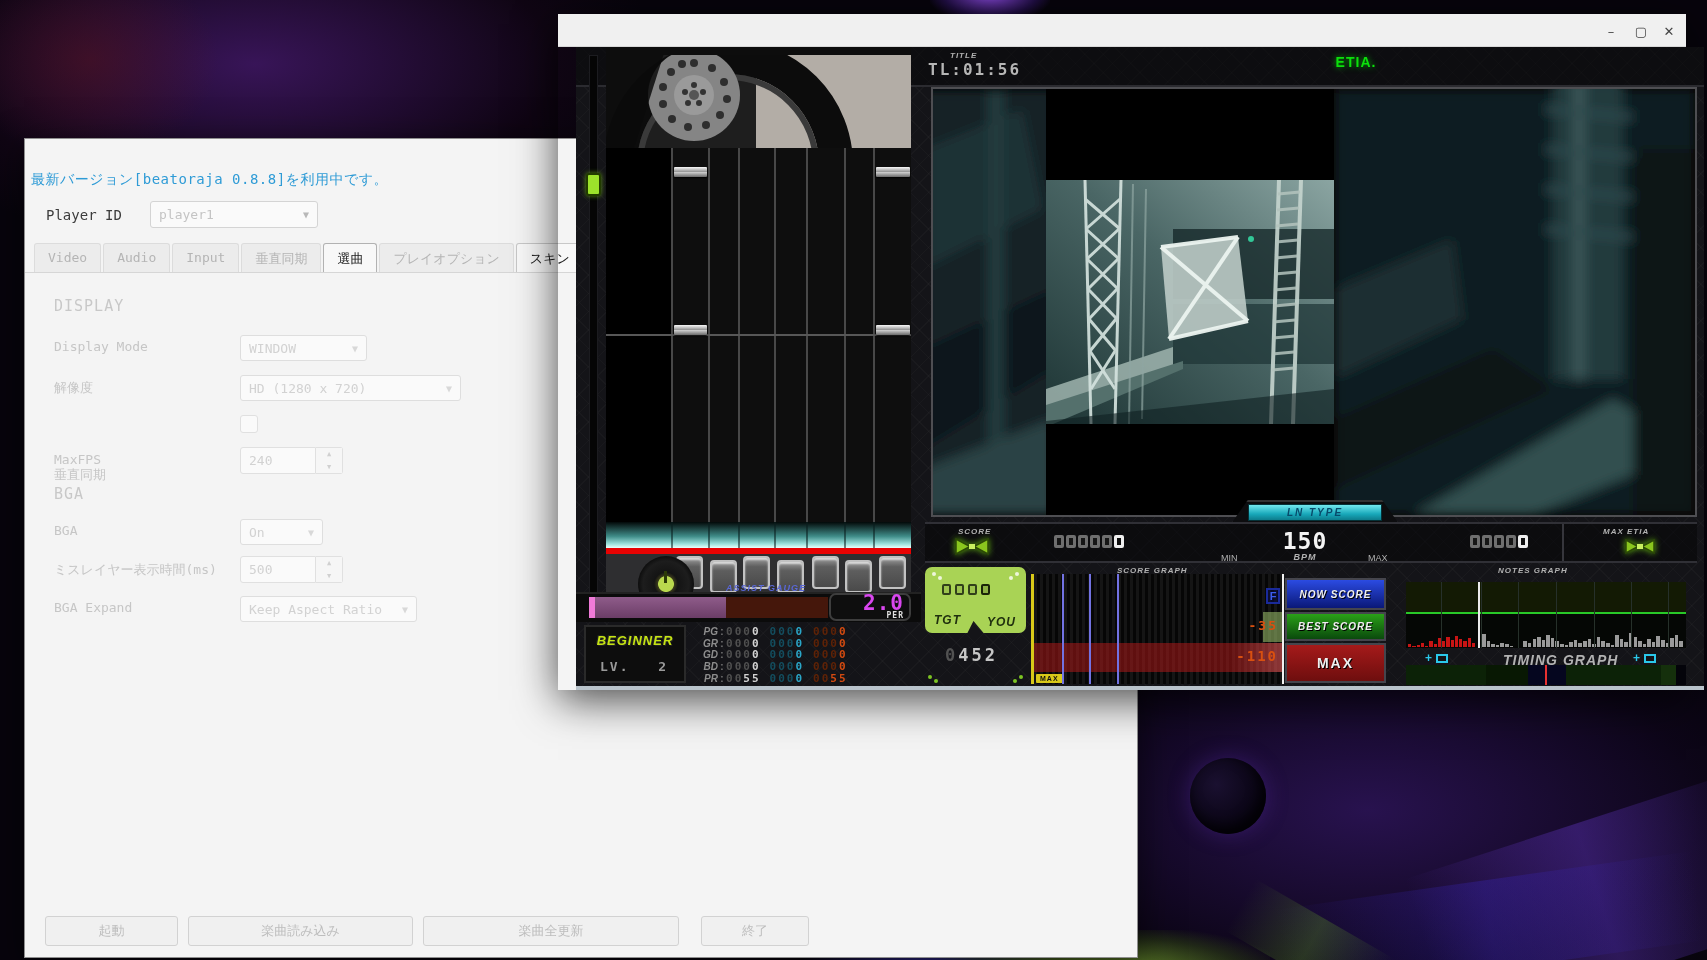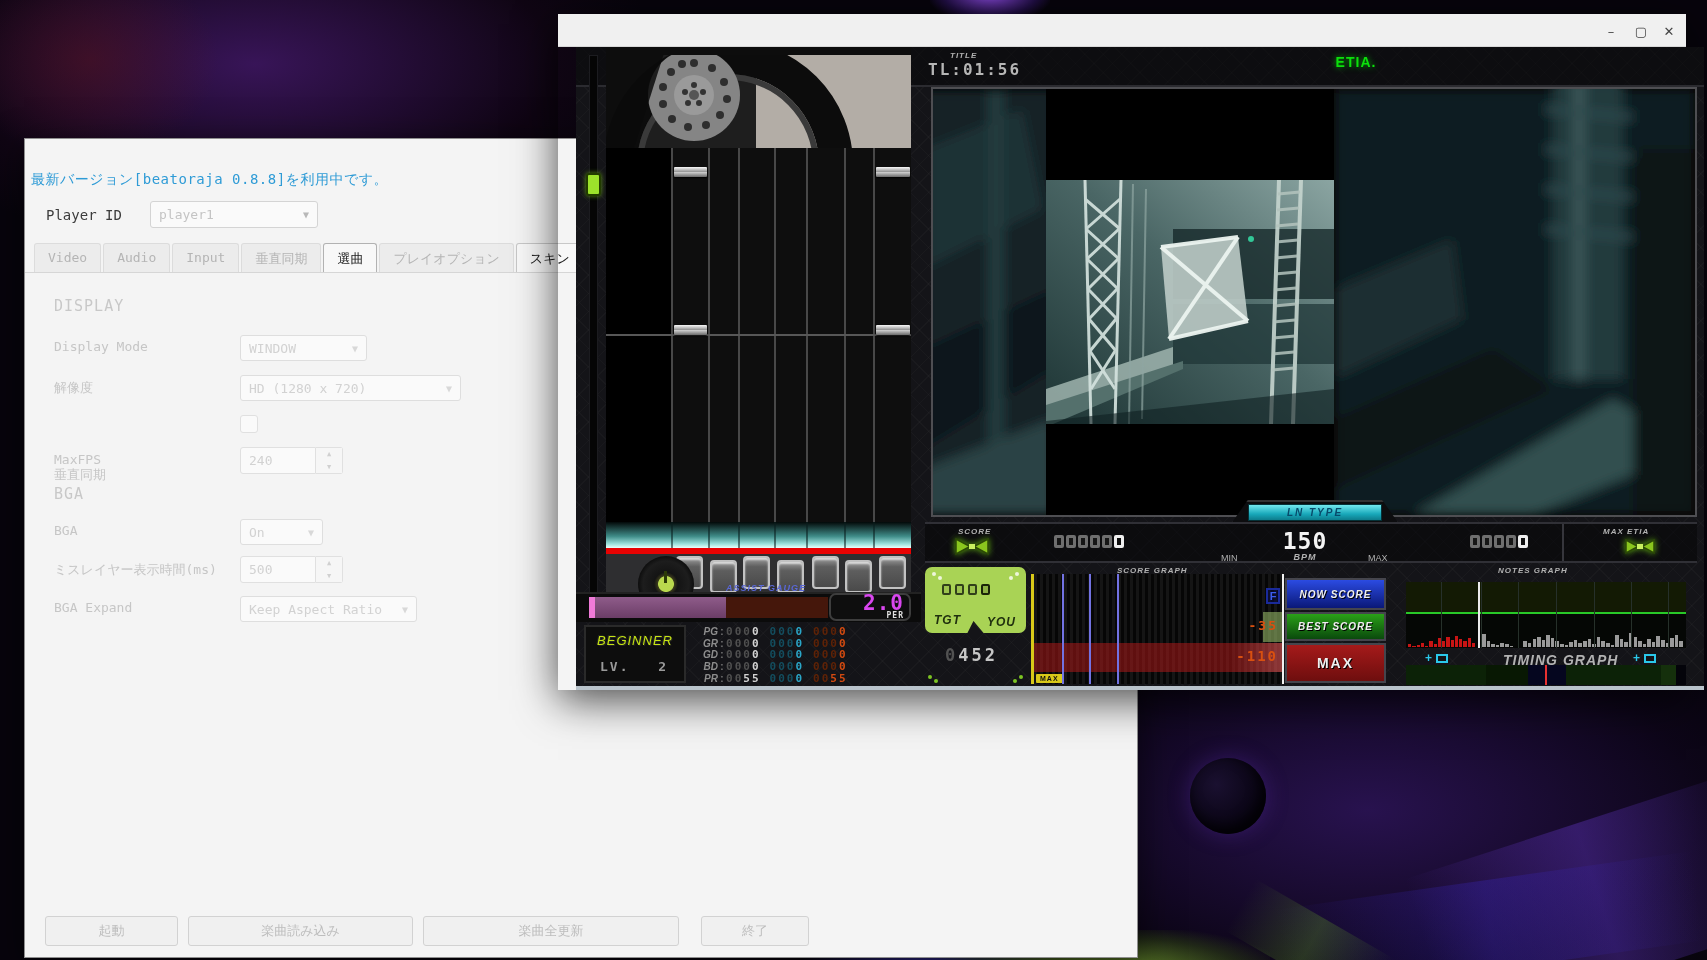--- a/index.html
+++ b/index.html
@@ -119,21 +119,21 @@
     background:linear-gradient(to bottom,#8f5c8a,#6b3d67);}
   #gauge-empty{left:150px;top:550px;width:102px;height:21px;background:#45170b;}
   #gauge-value-panel{left:253px;top:546px;width:82px;height:28px;background:#0e0e0e;
     border:2px solid #3d3d3d;border-radius:7px;}
   #gauge-value{position:absolute;right:5px;top:-4px;font-size:21px;color:#d946ef;letter-spacing:1px;}
   #gauge-unit{position:absolute;right:5px;top:16px;font-size:8px;color:#e0e0e0;letter-spacing:1px;}
 
   
   #level-panel{left:8px;top:578px;width:102px;height:58px;background:#0d0d0d;border:2px solid #2a2a2a;}
   #level-diff{position:absolute;left:0;top:6px;width:98px;text-align:center;font-size:13px;
-    font-weight:normal;font-style:italic;color:#c6e414;letter-spacing:1px;
+    font-weight:bold;font-style:italic;color:#c6e414;letter-spacing:1px;
     text-shadow:1px 1px 0 #222,-1px -1px 0 #222;}
   #level-lv{position:absolute;left:14px;top:32px;font-size:13px;color:#9a9a9a;letter-spacing:2px;}
   #level-num{position:absolute;right:18px;top:32px;font-size:13px;color:#9a9a9a;}
   #judge-rows{left:122px;top:579px;width:222px;height:58px;}
   .jrow{display:flex;align-items:center;height:11.6px;}
   .jlabel{width:20px;text-align:right;font-size:10px;font-weight:bold;font-style:italic;color:#8d8d8d;}
   .jcolon{width:8px;text-align:center;color:#777;font-size:10px;font-weight:bold;}
   .jgroup{font-family:"DejaVu Sans Mono",monospace;font-weight:bold;font-size:11px;
     letter-spacing:2px;margin-right:9px;}
   .g-white span{color:#d2d2d2;} .g-white span.dim{color:#4f4f4f;}

